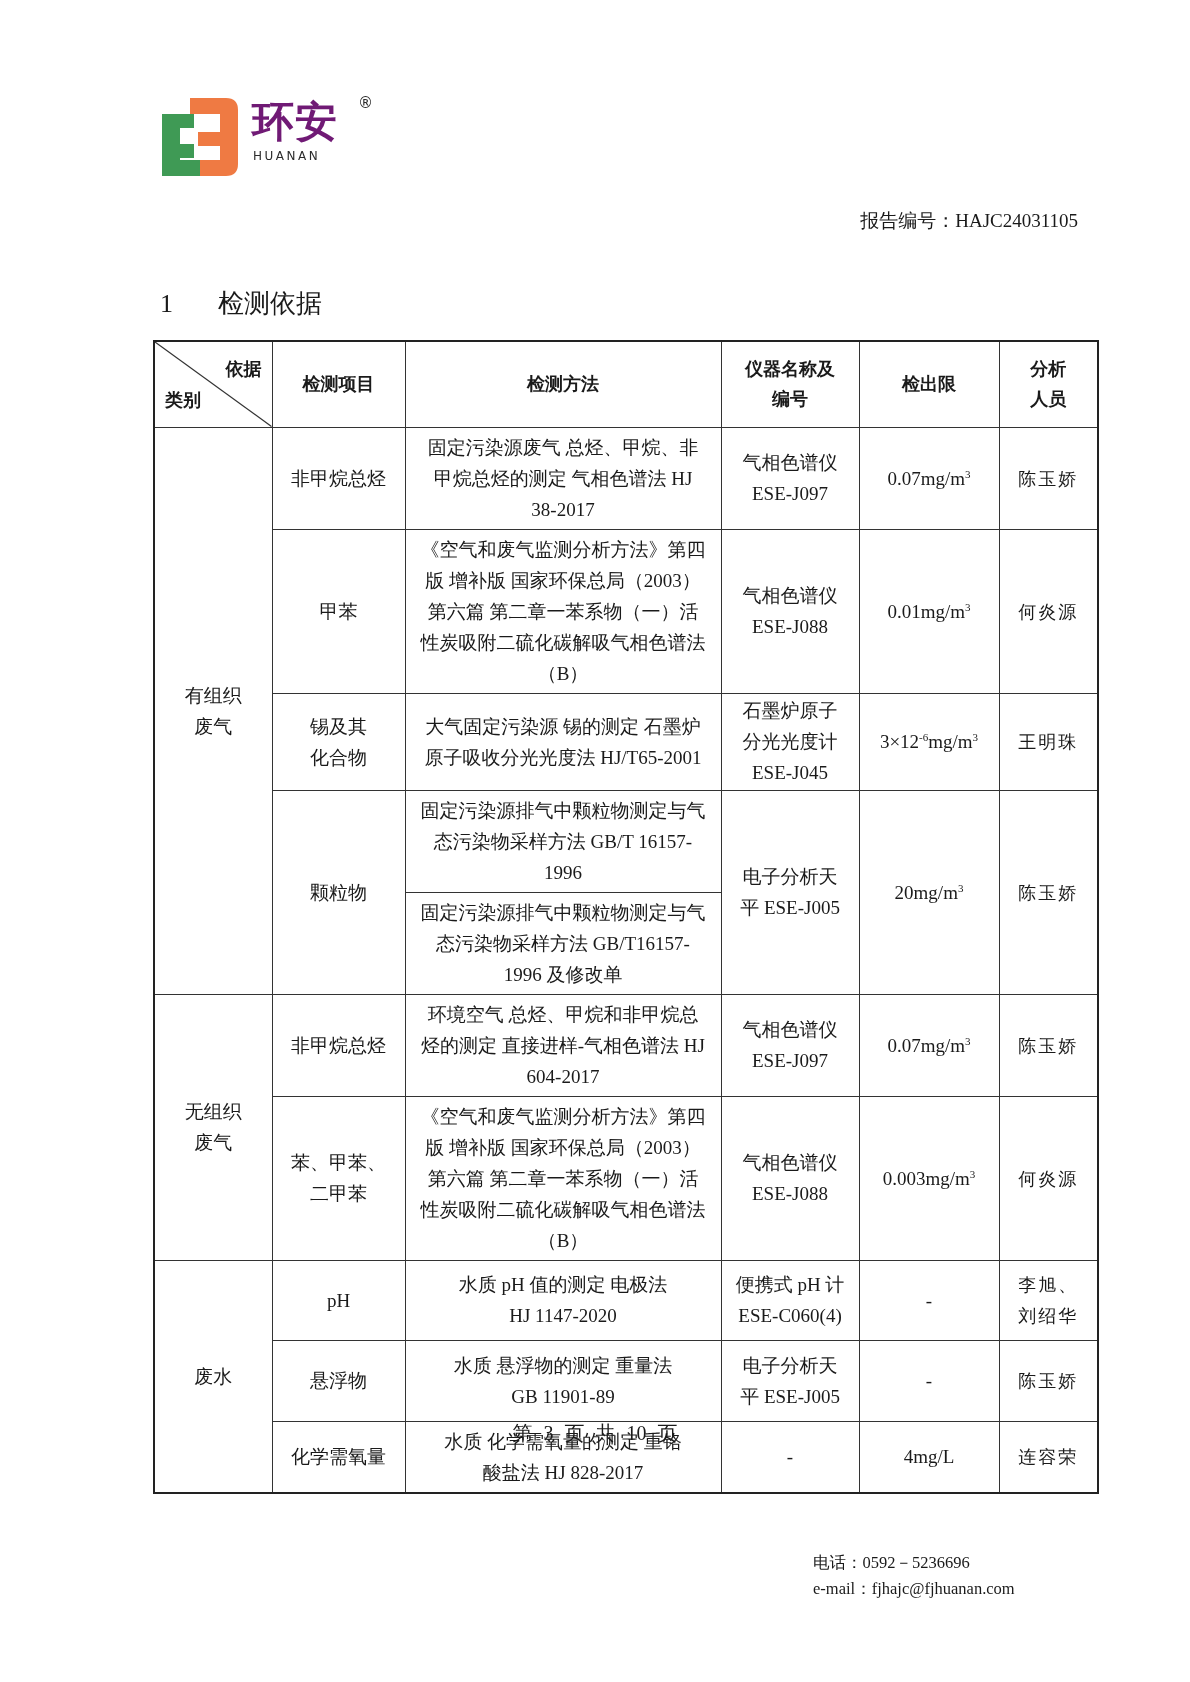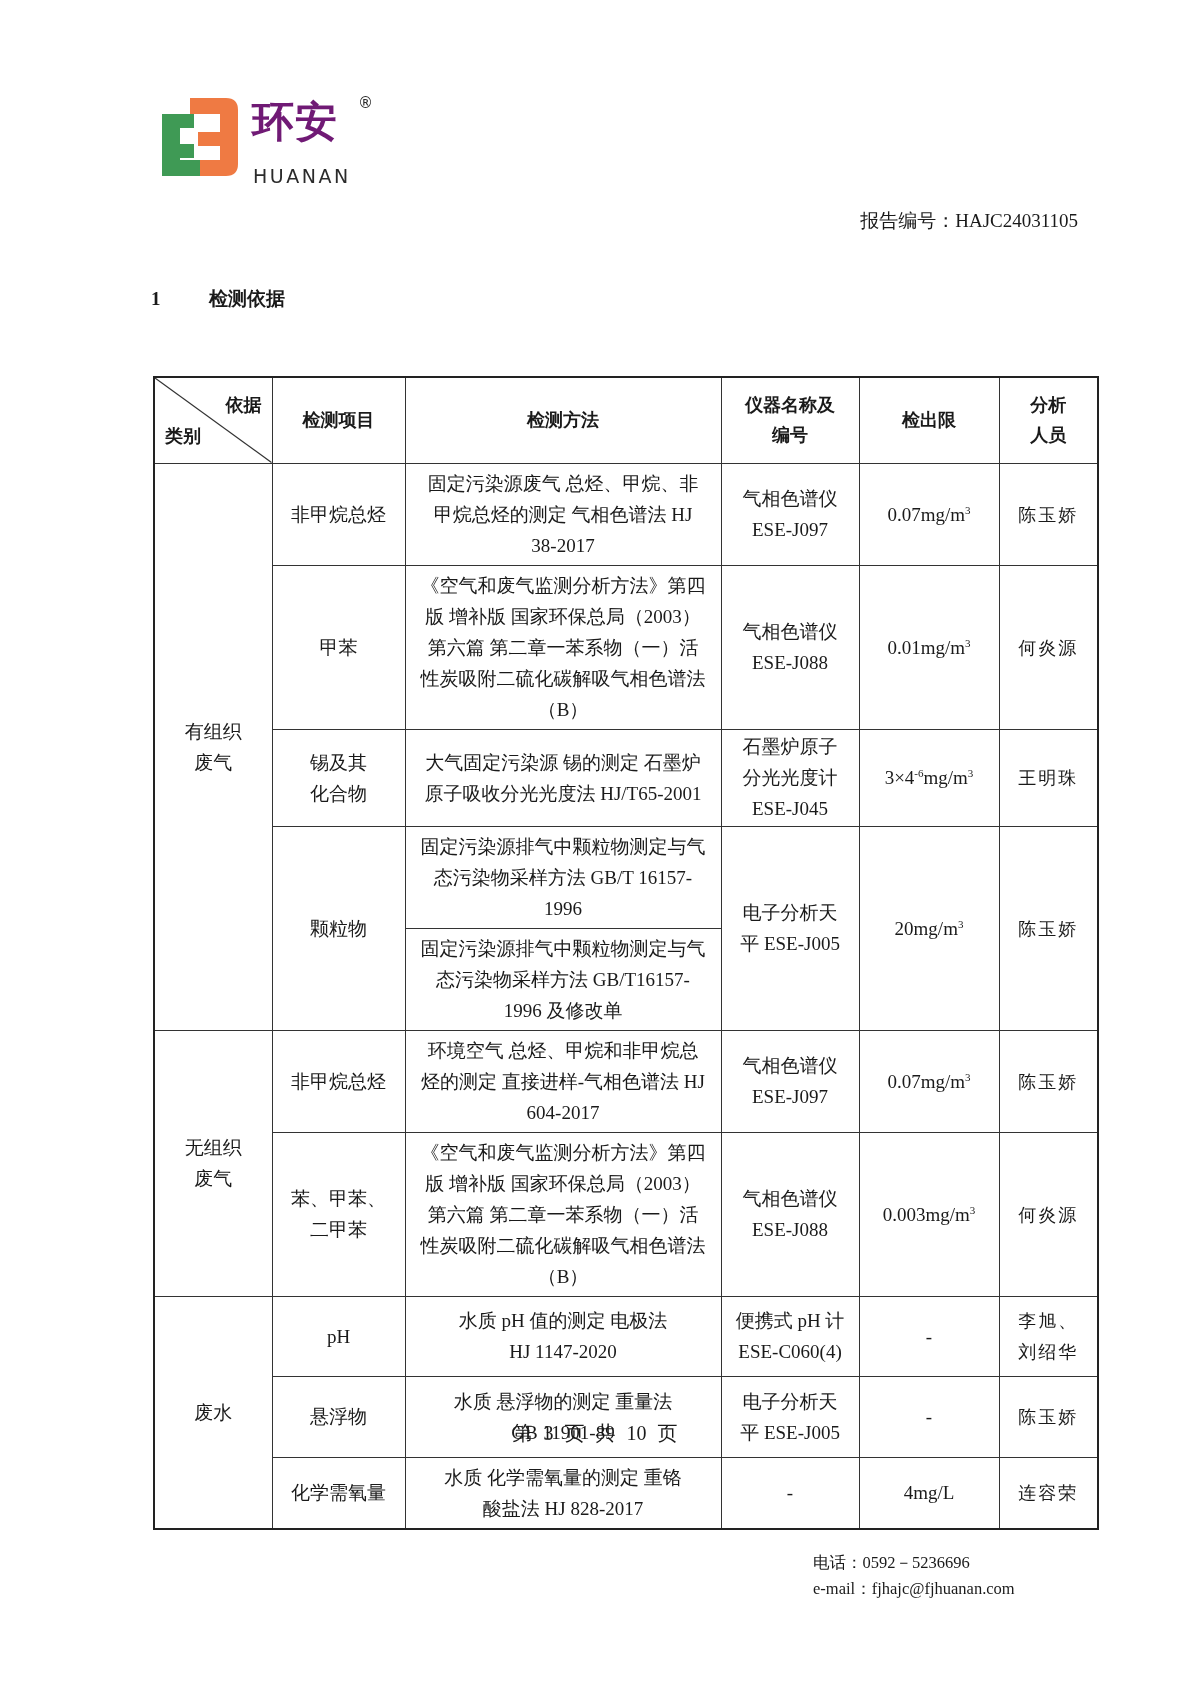--- a/index.html
+++ b/index.html
@@ -5,31 +5,31 @@
   html, body { margin: 0; padding: 0; }
   body {
     width: 1190px; height: 1682px; position: relative; overflow: hidden;
     background: #ffffff; color: #1a1a1a;
     font-family: "Liberation Serif", "DejaVu Serif", serif;
   }
   .logo { position: absolute; left: 160px; top: 96px; width: 230px; height: 82px; }
   .logo-mark { position: absolute; left: 0; top: 2px; width: 80px; height: 78px; }
   .logo-cn { position: absolute; left: 92px; top: 0px; font-family: "DejaVu Sans", sans-serif; font-weight: bold; font-size: 42px; color: #701a75; letter-spacing: 1px; line-height: 52px; }
   .logo-reg { position: absolute; left: 198px; top: -2px; font-family: "DejaVu Sans", sans-serif; font-size: 15px; color: #2b2b2b; }
-  .logo-en { position: absolute; left: 93px; top: 69px; font-family: "DejaVu Sans", sans-serif; font-size: 19px; letter-spacing: 2.5px; color: #2b2b2b; }
+  .logo-en { position: absolute; left: 93px; top: 53px; font-family: "DejaVu Sans", sans-serif; font-size: 12px; letter-spacing: 2.5px; color: #2b2b2b; }
 
   .report-no { position: absolute; right: 112px; top: 208px; font-size: 19px; }
-  .section-title { position: absolute; left: 151px; top: 286px; font-family: "DejaVu Sans", sans-serif; font-weight: bold; font-size: 19px; }
+  .section-title { position: absolute; left: 160px; top: 286px; font-family: "DejaVu Sans", sans-serif; font-weight: normal; font-size: 26px; }
   .section-title .num { display: inline-block; width: 58px; font-family: "Liberation Serif", serif; }
 
   table.basis {
     position: absolute; left: 153px; top: 340px; width: 944px;
     border-collapse: collapse; table-layout: fixed;
     border: 2.5px solid #222;
-    font-size: 19px; line-height: 31px; margin-top: 36px;
+    font-size: 19px; line-height: 31px;
   }
   table.basis td, table.basis th {
     border: 1.2px solid #333; text-align: center; vertical-align: middle;
     padding: 0 6px; font-weight: normal;
   }
   table.basis th { font-family: "DejaVu Sans", sans-serif; font-weight: bold; font-size: 18px; line-height: 30px; }
   .diag { position: relative; padding: 0 !important; }
   .diag svg { position: absolute; left: 0; top: 0; width: 100%; height: 100%; }
   .diag .tr { position: absolute; right: 10px; top: 12px; }
   .diag .bl { position: absolute; left: 10px; bottom: 12px; }
@@ -97,21 +97,21 @@
     <td>甲苯</td>
     <td class="method">《空气和废气监测分析方法》第四版 增补版 国家环保总局（2003）第六篇 第二章一苯系物（一）活性炭吸附二硫化碳解吸气相色谱法（B）</td>
     <td><span>气相色谱仪</span><br><span>ESE-J088</span></td>
     <td><span>0.01mg/m</span><sup>3</sup></td>
     <td class="person">何炎源</td>
   </tr>
   <tr style="height:97px">
     <td><span>锡及其</span><br><span>化合物</span></td>
     <td class="method">大气固定污染源 锡的测定 石墨炉原子吸收分光光度法 HJ/T65-2001</td>
     <td><span>石墨炉原子</span><br><span>分光光度计</span><br><span>ESE-J045</span></td>
-    <td><span>3×4</span><sup>-6</sup><span>mg/m</span><sup>3</sup></td>
+    <td><span>3×12</span><sup>-6</sup><span>mg/m</span><sup>3</sup></td>
     <td class="person">王明珠</td>
   </tr>
   <tr style="height:94px">
     <td rowspan="2">颗粒物</td>
     <td class="method">固定污染源排气中颗粒物测定与气态污染物采样方法 GB/T 16157-1996</td>
     <td rowspan="2"><span>电子分析天</span><br><span>平 ESE-J005</span></td>
     <td rowspan="2"><span>20mg/m</span><sup>3</sup></td>
     <td rowspan="2" class="person">陈玉娇</td>
   </tr>
   <tr style="height:94px">

